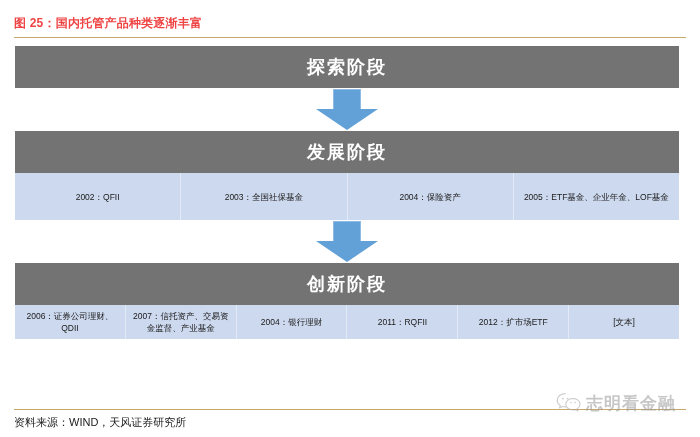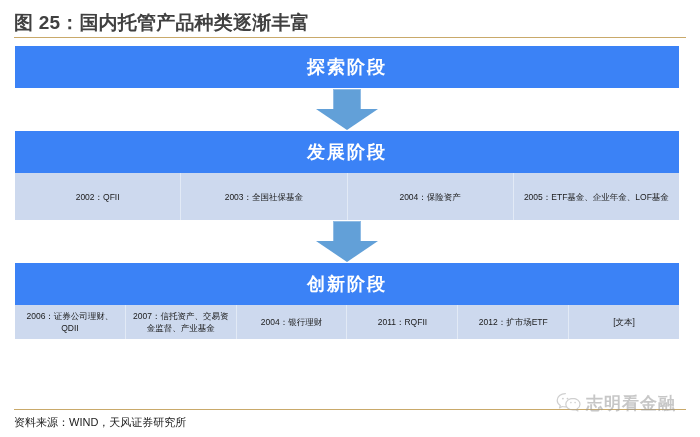--- a/index.html
+++ b/index.html
@@ -24,23 +24,23 @@
   }
 
   
   .fig-title-wrap {
     position: absolute;
     left: 14px;
     top: 14px;
     width: 672px;
   }
   .fig-title {
-    font-size: 19px;
+    font-size: 12px;
     font-weight: bold;
-    color: #404040;
+    color: #ef4444;
     letter-spacing: 0.2px;
     line-height: 18px;
     white-space: nowrap;
   }
   .title-rule {
     margin-top: 5px;
     height: 1px;
     width: 672px;
     background: #c9a96a;
   }
@@ -52,21 +52,21 @@
     top: 46px;
     width: 664px;
   }
 
   .stage {
     width: 664px;
     box-sizing: border-box;
     margin: 0;
   }
   .stage-header {
-    background: #3b82f6;
+    background: #737373;
     color: #ffffff;
     font-size: 18px;
     font-weight: bold;
     letter-spacing: 2px;
     text-align: center;
     height: 42px;
     line-height: 42px;
     box-sizing: border-box;
   }
   .stage-body {

